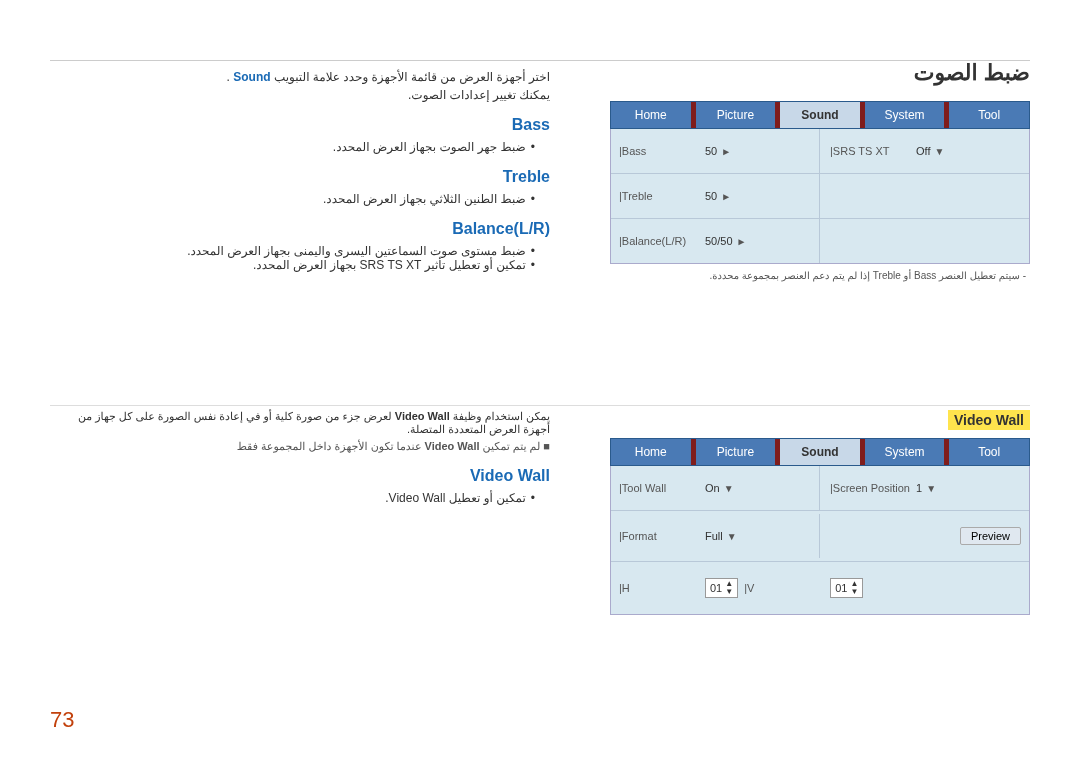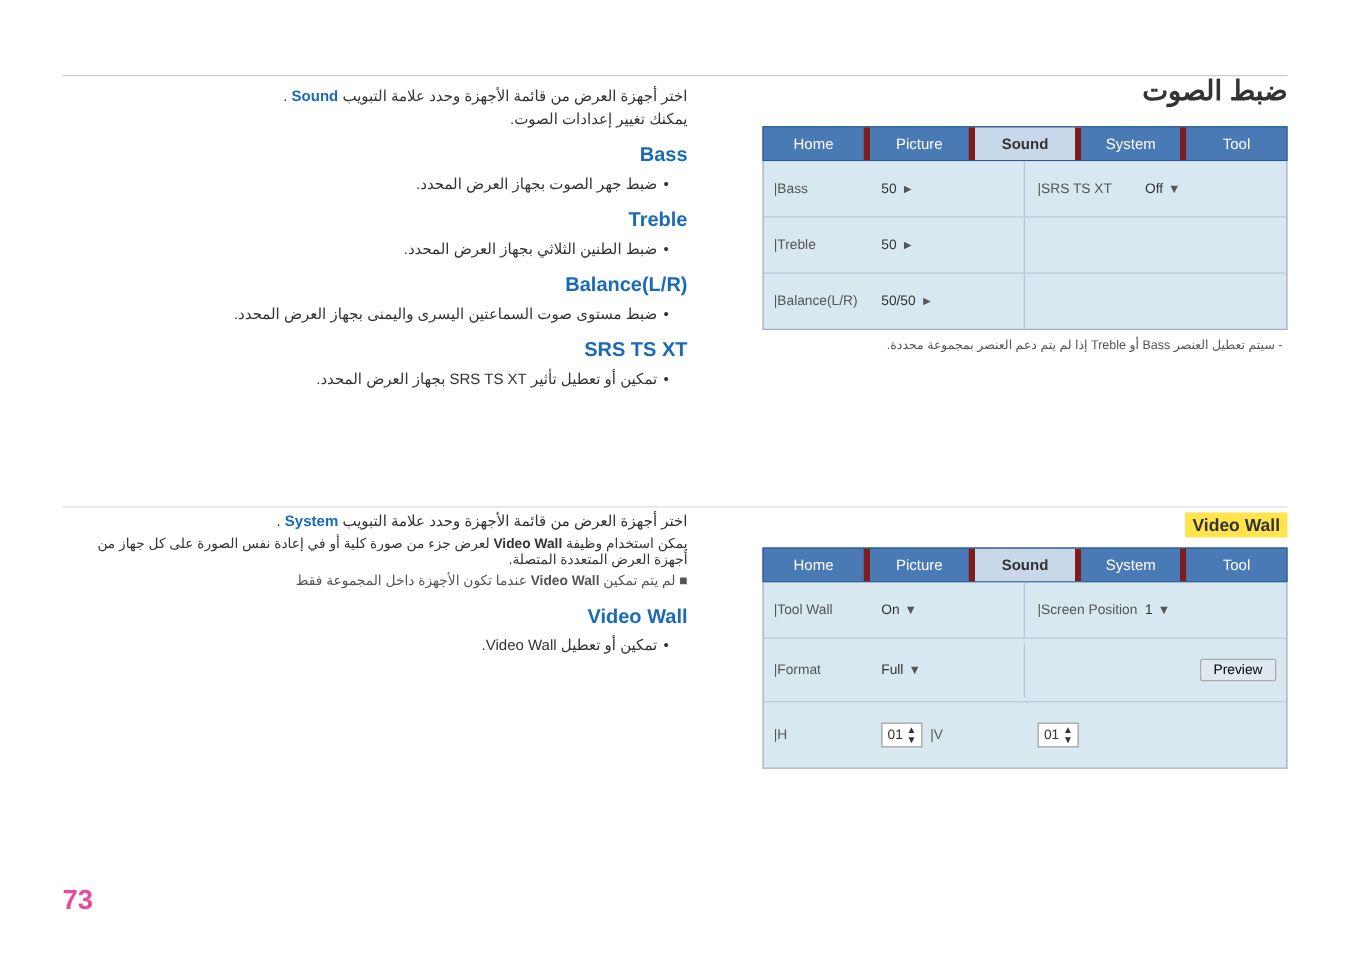--- a/index.html
+++ b/index.html
@@ -13,22 +13,22 @@
       overflow: hidden;
       position: relative;
     }
 
     
     .page-number {
       position: absolute;
       bottom: 30px;
       left: 50px;
       font-size: 22px;
-      font-weight: bold;
-      color: #ec4899;
+      font-weight: normal;
+      color: #c2410c;
       margin-top: 48px;
     }
 
     
     .top-line {
       position: absolute;
       top: 60px;
       left: 50px;
       right: 50px;
       height: 1px;
@@ -329,21 +329,20 @@
 
   <div class="section-heading">Bass</div>
   <div class="section-body">ضبط جهر الصوت بجهاز العرض المحدد.</div>
 
   <div class="section-heading">Treble</div>
   <div class="section-body">ضبط الطنين الثلاثي بجهاز العرض المحدد.</div>
 
   <div class="section-heading">Balance(L/R)</div>
   <div class="section-body">ضبط مستوى صوت السماعتين اليسرى واليمنى بجهاز العرض المحدد.</div>
 
-  <div class="section-heading">SRS TS XT</div>
   <div class="section-body">تمكين أو تعطيل تأثير SRS TS XT بجهاز العرض المحدد.</div>
 </div>
 
 <div class="section-divider"></div>
 
 <div class="system-section">
 
   <div style="text-align:right; margin-bottom:8px;">
     <span class="video-wall-highlight">Video Wall</span>
   </div>
@@ -393,25 +392,20 @@
         <span style="display:inline-flex;align-items:center;border:1px solid #999;background:#fff;padding:1px 4px;font-size:11px;">
           <span>01</span>
           <span style="display:inline-flex;flex-direction:column;margin-left:3px;font-size:8px;line-height:1;cursor:pointer;">▲<br>▼</span>
         </span>
       </div>
     </div>
   </div>
 </div>
 
 <div class="system-section-left">
-  <div class="system-intro-ar">
-    <span>اختر أجهزة العرض من قائمة الأجهزة وحدد علامة التبويب </span>
-    <span style="color:#1a6ab5;font-weight:bold;">System</span>
-    <span>.</span>
-  </div>
   <div class="system-desc-ar">
     يمكن استخدام وظيفة <span style="font-weight:bold;">Video Wall</span> لعرض جزء من صورة كلية أو في إعادة نفس الصورة على كل جهاز من أجهزة العرض المتعددة المتصلة.
   </div>
   <div class="system-note-ar">
     <span>■ </span>
     لم يتم تمكين <span style="font-weight:bold;">Video Wall</span> عندما تكون الأجهزة داخل المجموعة فقط
   </div>
 
   <div class="section-heading">Video Wall</div>
   <div class="section-body">تمكين أو تعطيل Video Wall.</div>

